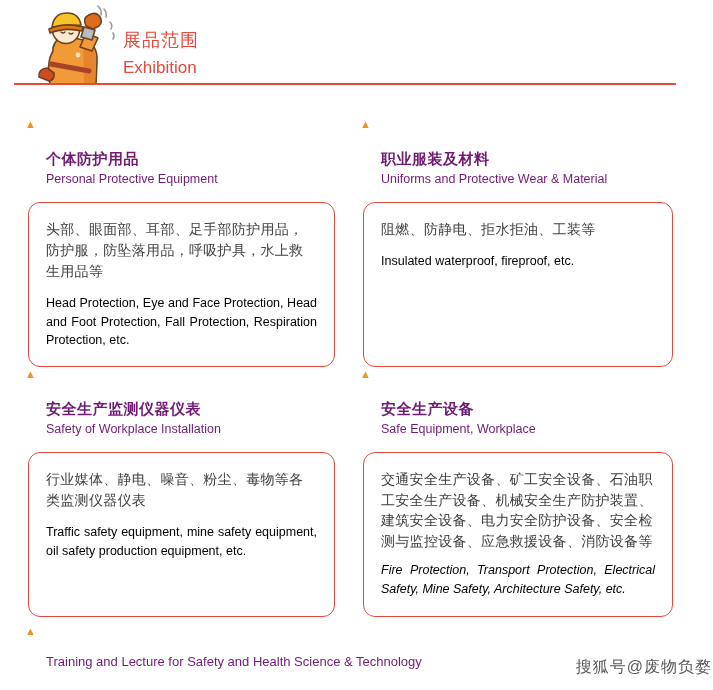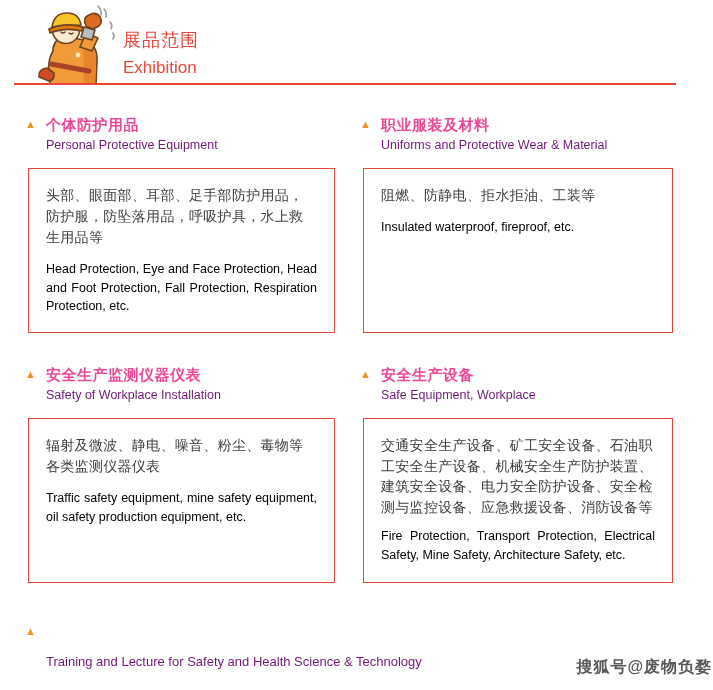--- a/index.html
+++ b/index.html
@@ -18,44 +18,44 @@
 
   
   .cell{position:absolute;width:310px;}
   .cell.c1{left:25px;top:116px;}
   .cell.c2{left:360px;top:116px;width:313px;}
   .cell.c3{left:25px;top:366px;}
   .cell.c4{left:360px;top:366px;width:313px;}
 
   .sec-head{display:flex;align-items:flex-start;}
   .tri{color:#f0941f;font-size:11px;line-height:17px;width:12px;flex:0 0 12px;margin-right:9px;}
-  .sec-title-zh{color:#ec4899;font-size:15px;font-weight:bold;line-height:17px;letter-spacing:0.5px;}
+  .sec-title-zh{color:#701a75;font-size:15px;font-weight:bold;line-height:17px;letter-spacing:0.5px;margin-top:34px;}
   .sec-title-en{color:#701a75;font-size:12.5px;line-height:15px;margin:5px 0 0 21px;}
 
   .box{
     margin-top:15px;margin-left:3px;height:165px;box-sizing:border-box;
-    border:1.5px solid #e8473a;border-radius:0;
+    border:1.5px solid #e8473a;border-radius:12px;
     padding:16px 17px 0 17px;background:#fff;
   }
   .c2 .box,.c4 .box{}
   .body-zh{color:#3d3d3d;font-size:14px;line-height:21px;letter-spacing:0.3px;}
   .body-en{color:#000000;font-size:12.5px;line-height:18.5px;margin-top:12px;text-align:justify;}
   .c4 .body-zh{line-height:20.5px;}
-  .c4 .body-en{margin-top:10px;}
+  .c4 .body-en{margin-top:10px;font-style:italic;}
 
   
   .footer{position:absolute;left:25px;top:622px;width:660px;}
   .footer .sec-title-zh{font-size:15.5px;line-height:18px;}
   .footer .tri{line-height:18px;}
   .footer .sec-title-en{font-size:13px;margin-top:14px;}
 
   
   .watermark{
     position:absolute;right:1px;top:657px;
-    font-size:16px;font-weight:bold;color:#4a4a4a;letter-spacing:1px;
+    font-size:16px;font-weight:normal;color:#4a4a4a;letter-spacing:1px;
     text-shadow:-1px -1px 0 #fff,1px -1px 0 #fff,-1px 1px 0 #fff,1px 1px 0 #fff;
     opacity:0.92;
   }
 </style>
 </head>
 <body>
 
 <div class="page">
 
   <svg class="mascot" viewBox="0 0 96 84" aria-hidden="true">
@@ -124,21 +124,21 @@
     </div>
   </div>
 
   <div class="cell c3">
     <div class="sec-head">
       <span class="tri">▲</span>
       <span class="sec-title-zh">安全生产监测仪器仪表</span>
     </div>
     <div class="sec-title-en">Safety of Workplace Installation</div>
     <div class="box">
-      <div class="body-zh">辐射及微波、静电、噪音、粉尘、毒物等各类监测仪器仪表</div>
+      <div class="body-zh">行业媒体、静电、噪音、粉尘、毒物等各类监测仪器仪表</div>
       <div class="body-en">Traffic safety equipment, mine safety equipment, oil safety production equipment, etc.</div>
     </div>
   </div>
 
   <div class="cell c4">
     <div class="sec-head">
       <span class="tri">▲</span>
       <span class="sec-title-zh">安全生产设备</span>
     </div>
     <div class="sec-title-en">Safe Equipment, Workplace</div>

